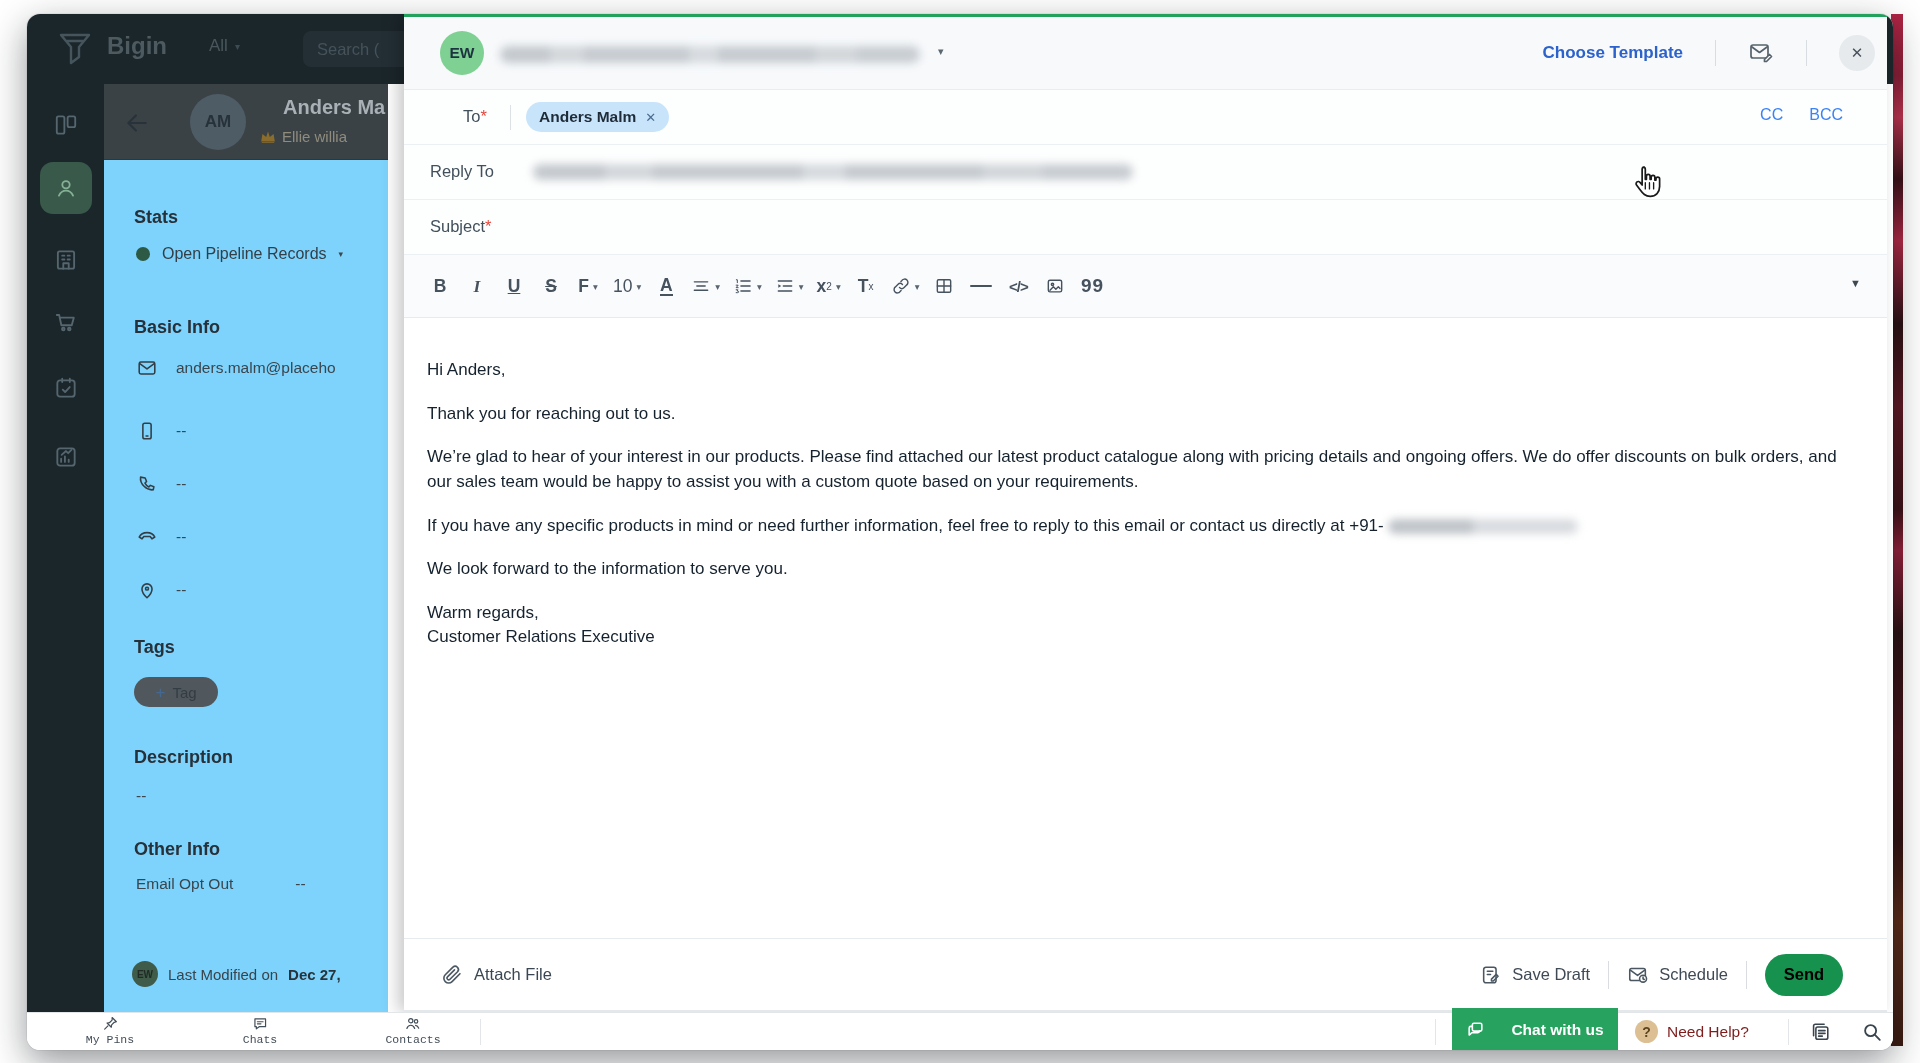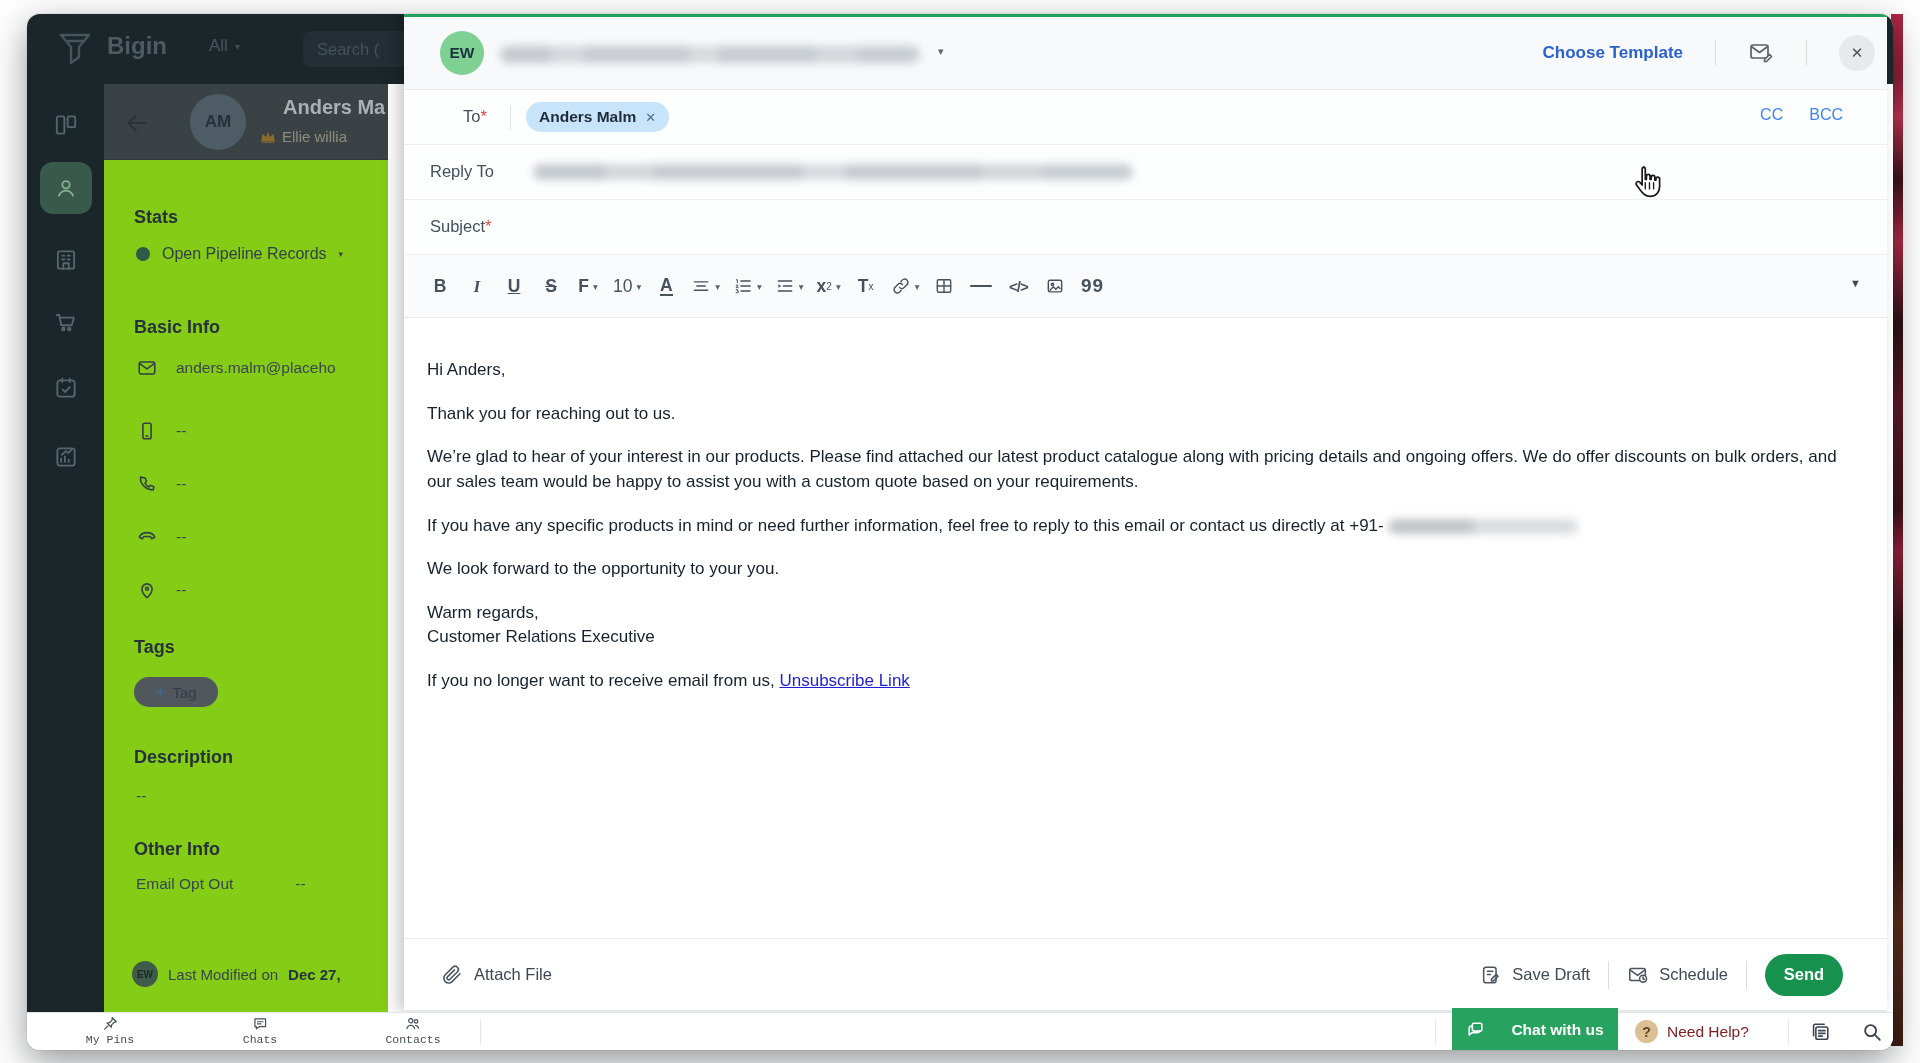--- a/index.html
+++ b/index.html
@@ -24,21 +24,21 @@
     color:#45525a; font-size:16.5px; line-height:36px; padding-left:14px; }
 
   
   .rail { position:absolute; left:0; top:70px; bottom:38px; width:77px; background:#1b262b; }
   .ricon { position:absolute; left:50%; transform:translateX(-50%); color:#55666e; width:26px; height:26px; }
   .rail-active { position:absolute; left:50%; transform:translateX(-50%); top:78px; width:52px; height:52px;
     border-radius:13px; background:#39594a; display:flex; align-items:center; justify-content:center; color:#84b093; }
   .rail-active .sv { width:26px; height:26px; }
 
   
-  .panel { position:absolute; left:77px; top:70px; bottom:38px; width:284px; background:#84cc16; overflow:hidden; }
+  .panel { position:absolute; left:77px; top:70px; bottom:38px; width:284px; background:#7dd3fc; overflow:hidden; }
   .panel-header { position:absolute; left:0; top:0; width:100%; height:76px; background:#3b4246; border-bottom:1px solid rgba(0,0,0,.18); }
   .back { position:absolute; left:20px; top:26px; width:26px; height:26px; color:#28323a; }
   .c-avatar { position:absolute; left:86px; top:10px; width:56px; height:56px; border-radius:50%; background:#4e5c66;
     color:#27313a; font-size:17px; font-weight:700; display:flex; align-items:center; justify-content:center; }
   .c-name { position:absolute; left:156px; top:12px; font-size:20px; font-weight:700; color:#a9b1b7; white-space:nowrap;margin-left:23px; }
   .c-owner { position:absolute; left:156px; top:44px; display:flex; align-items:center; gap:6px; color:#8f8c7d; font-size:15px; white-space:nowrap; }
   .crown { width:16px; height:14px; color:#8a6d2c; }
 
   .panel-body { position:absolute; left:0; top:77px; right:0; bottom:0; }
   .p-h3 { position:absolute; left:30px; font-size:18px; font-weight:700; color:#27313a; }
@@ -116,21 +116,21 @@
     background:linear-gradient(90deg,#bfc4c9 0 45%,#d8dbdf 45% 100%); border-radius:8px; filter:blur(4px); }
   .unsub { color:#1f1fd1; text-decoration:underline; cursor:pointer; }
 
   
   .m-footer { position:absolute; left:0; bottom:0; width:100%; height:72px; border-top:1px solid #e8ebee; background:#fff; }
   .attach { position:absolute; left:36px; top:0; height:100%; display:flex; align-items:center; gap:11px; color:#3a4753; font-size:16.5px; }
   .attach .sv { width:23px; height:23px; color:#4c5863; }
   .f-right { position:absolute; right:44px; top:0; height:100%; display:flex; align-items:center; gap:18px; }
   .f-btn { display:flex; align-items:center; gap:10px; font-size:16.5px; color:#3f4a55; cursor:pointer; }
   .f-btn .sv { width:22px; height:22px; color:#4a5661; }
-  .send-btn { width:78px; height:42px; border-radius:21px; background:#17914e; color:#ffffff; font-size:16.5px; font-weight:700;
+  .send-btn { width:78px; height:42px; border-radius:21px; background:#17914e; color:#000000; font-size:16.5px; font-weight:700;
     display:flex; align-items:center; justify-content:center; cursor:pointer; border:none; }
 
   
   .bottombar { position:absolute; left:0; bottom:0; width:100%; height:38px; background:#fff; border-top:1px solid #e3e6e9; z-index:6; }
   .tab { position:absolute; top:2px; transform:translateX(-50%); display:flex; flex-direction:column; align-items:center; color:#434e58;font-family:Liberation Mono, monospace; }
   .tab .sv { width:17px; height:17px; }
   .tab-label { font-size:11.5px; margin-top:1px; }
   .bb-div { position:absolute; top:6px; width:1px; height:26px; background:#e3e6e9; }
   .chat-btn { position:absolute; left:1425px; top:-5px; width:166px; height:43px; background:#27a35f; color:#fff;
     display:flex; align-items:center; justify-content:center; gap:26px; font-size:15.5px; font-weight:600; z-index:7; cursor:pointer; }
@@ -411,24 +411,23 @@
         </span>
         <span class="titem tb-quote">99</span>
         <span class="tb-more">▼</span>
       </div>
 
       <div class="m-body">
         <p>Hi Anders,</p>
         <p>Thank you for reaching out to us.</p>
         <p>We’re glad to hear of your interest in our products. Please find attached our latest product catalogue along with pricing details and ongoing offers. We do offer discounts on bulk orders, and our sales team would be happy to assist you with a custom quote based on your requirements.</p>
         <p><span>If you have any specific products in mind or need further information, feel free to reply to this email or contact us directly at +91-</span> <span class="phone-blur"></span></p>
-        <p>We look forward to the opportunity to your you.</p>
+        <p>We look forward to the information to serve you.</p>
         <p class="sig">Warm regards,</p>
         <p>Customer Relations Executive</p>
-        <p><span>If you no longer want to receive email from us, </span><a class="unsub">Unsubscribe Link</a></p>
       </div>
 
       <div class="m-footer">
         <div class="attach">
           <svg viewBox="0 0 24 24" class="sv">
               <path d="M20.8 11.2l-8.2 8.2a5 5 0 01-7.1-7.1l8-8a3.4 3.4 0 014.8 4.8l-7.9 7.9a1.8 1.8 0 01-2.6-2.6l7.3-7.2"></path>
             </svg>
           <span>Attach File</span>
         </div>
         <div class="f-right">

